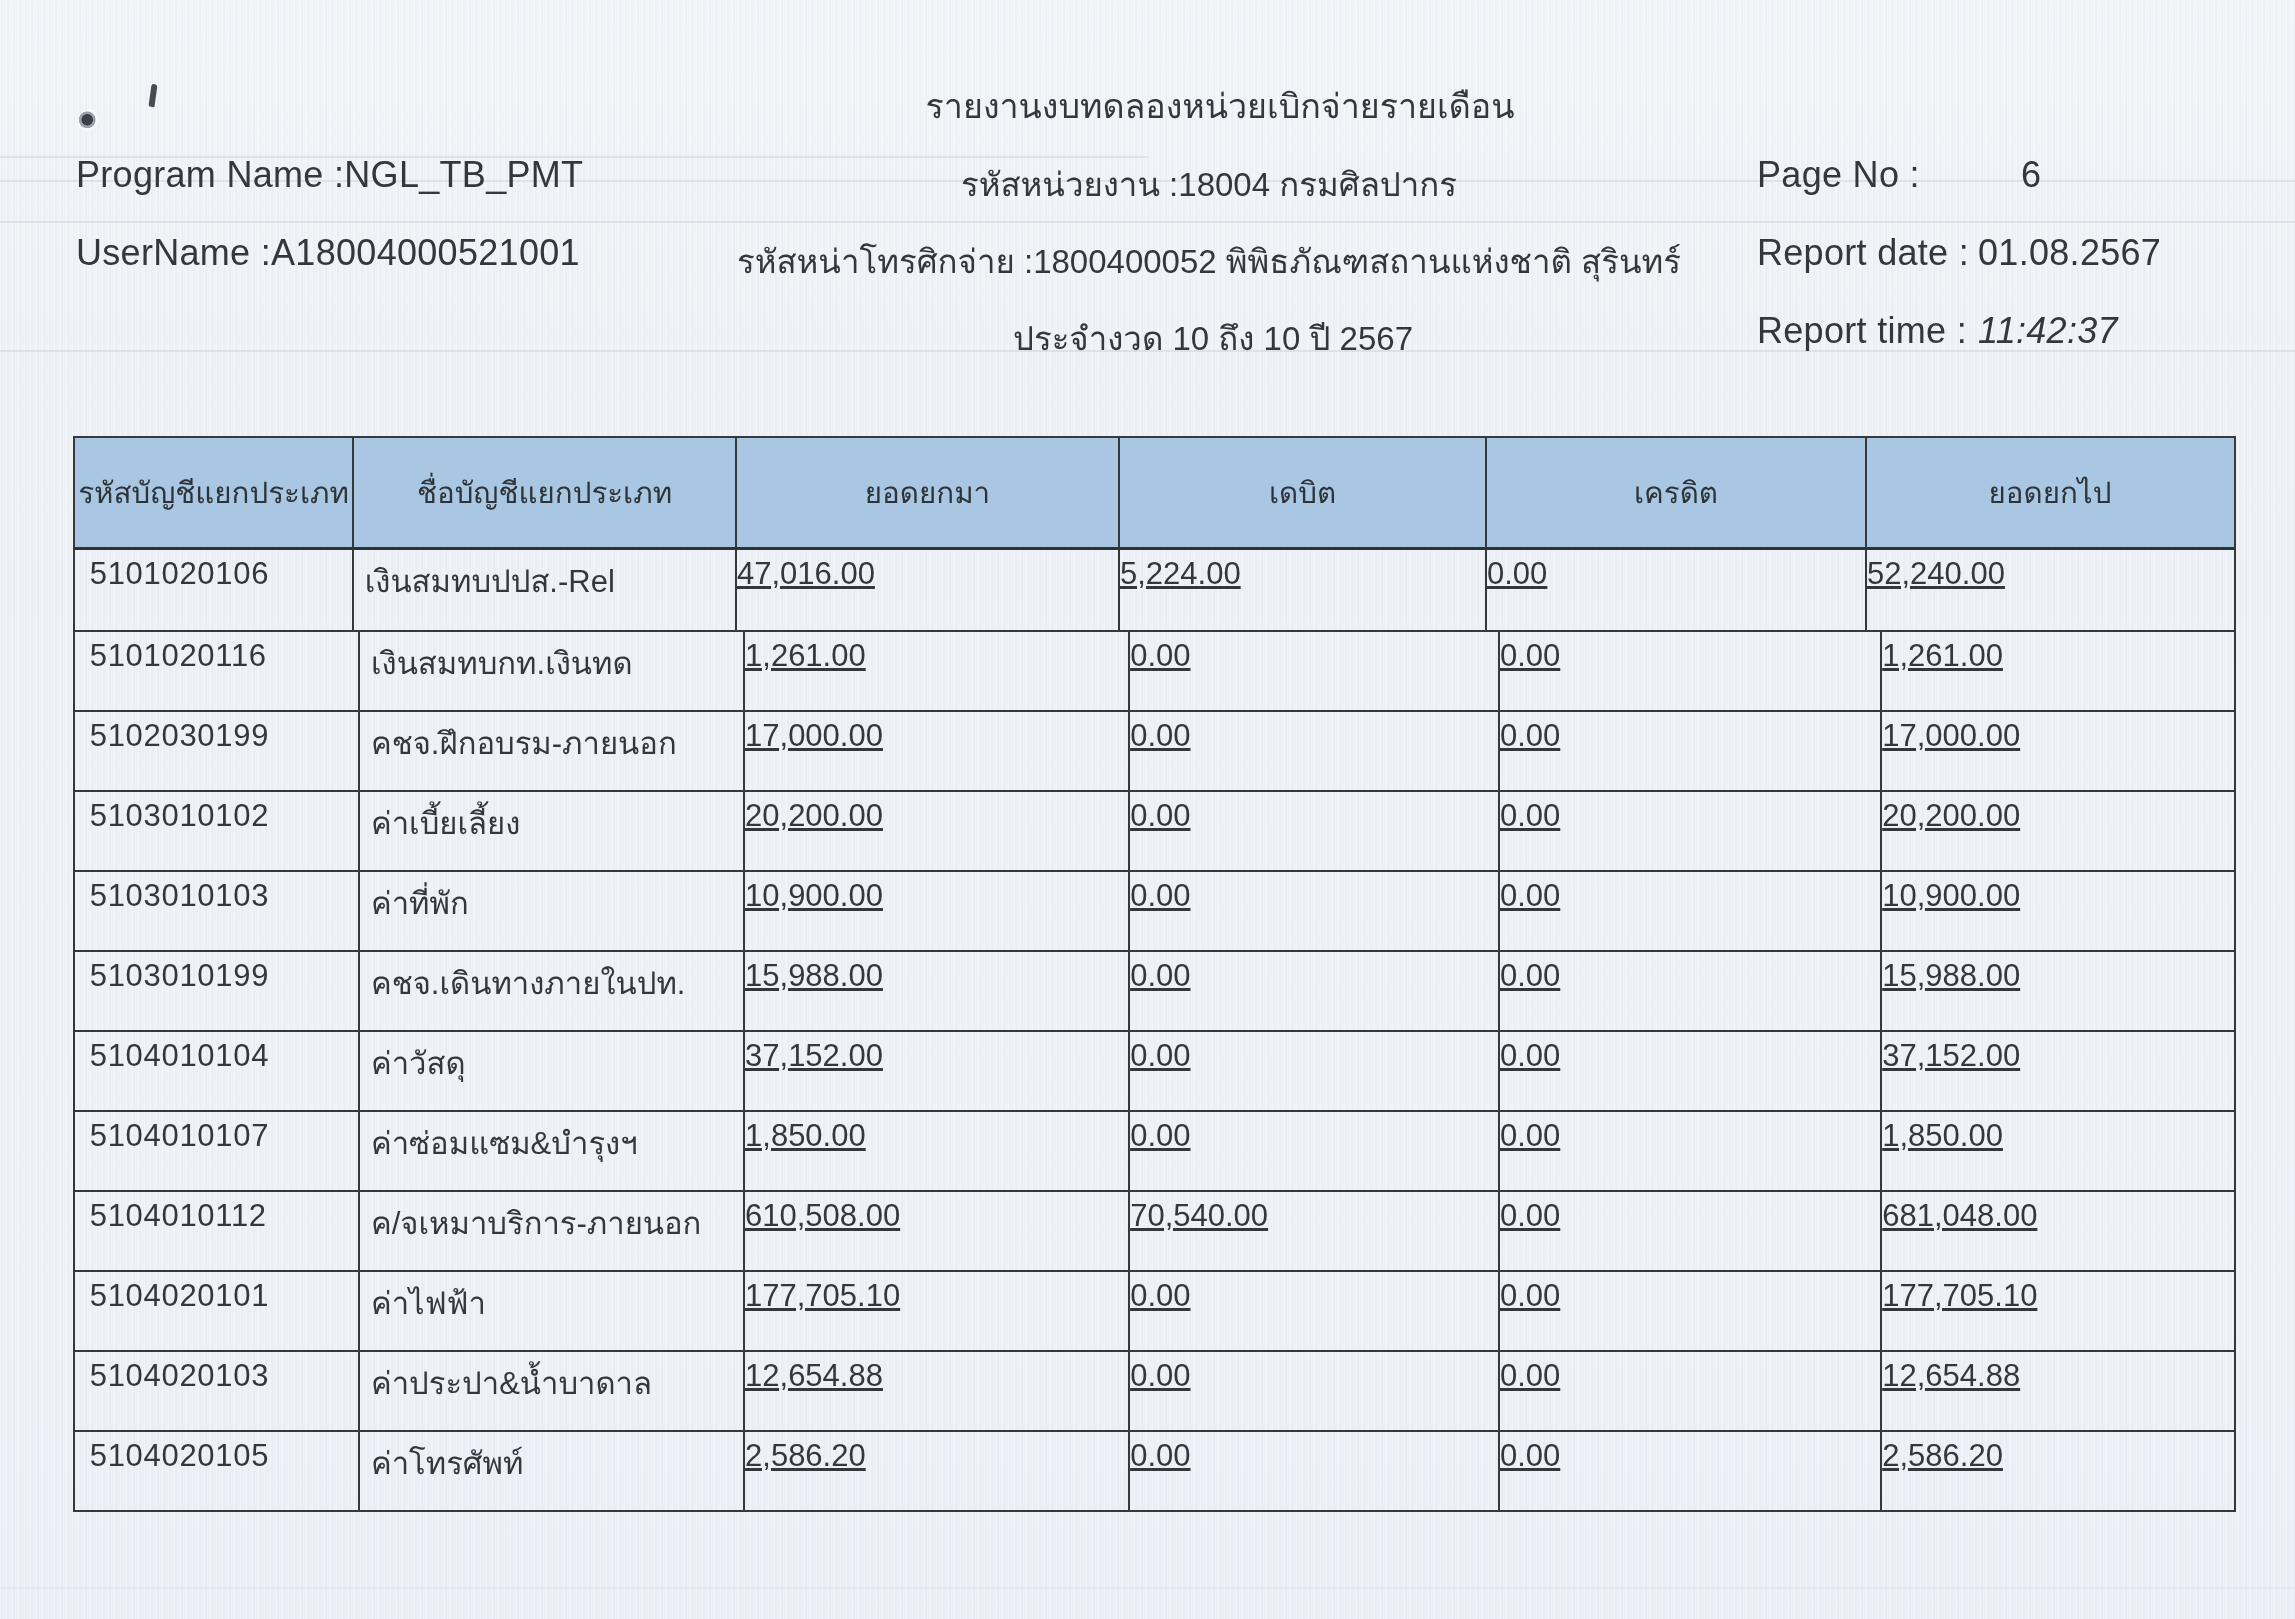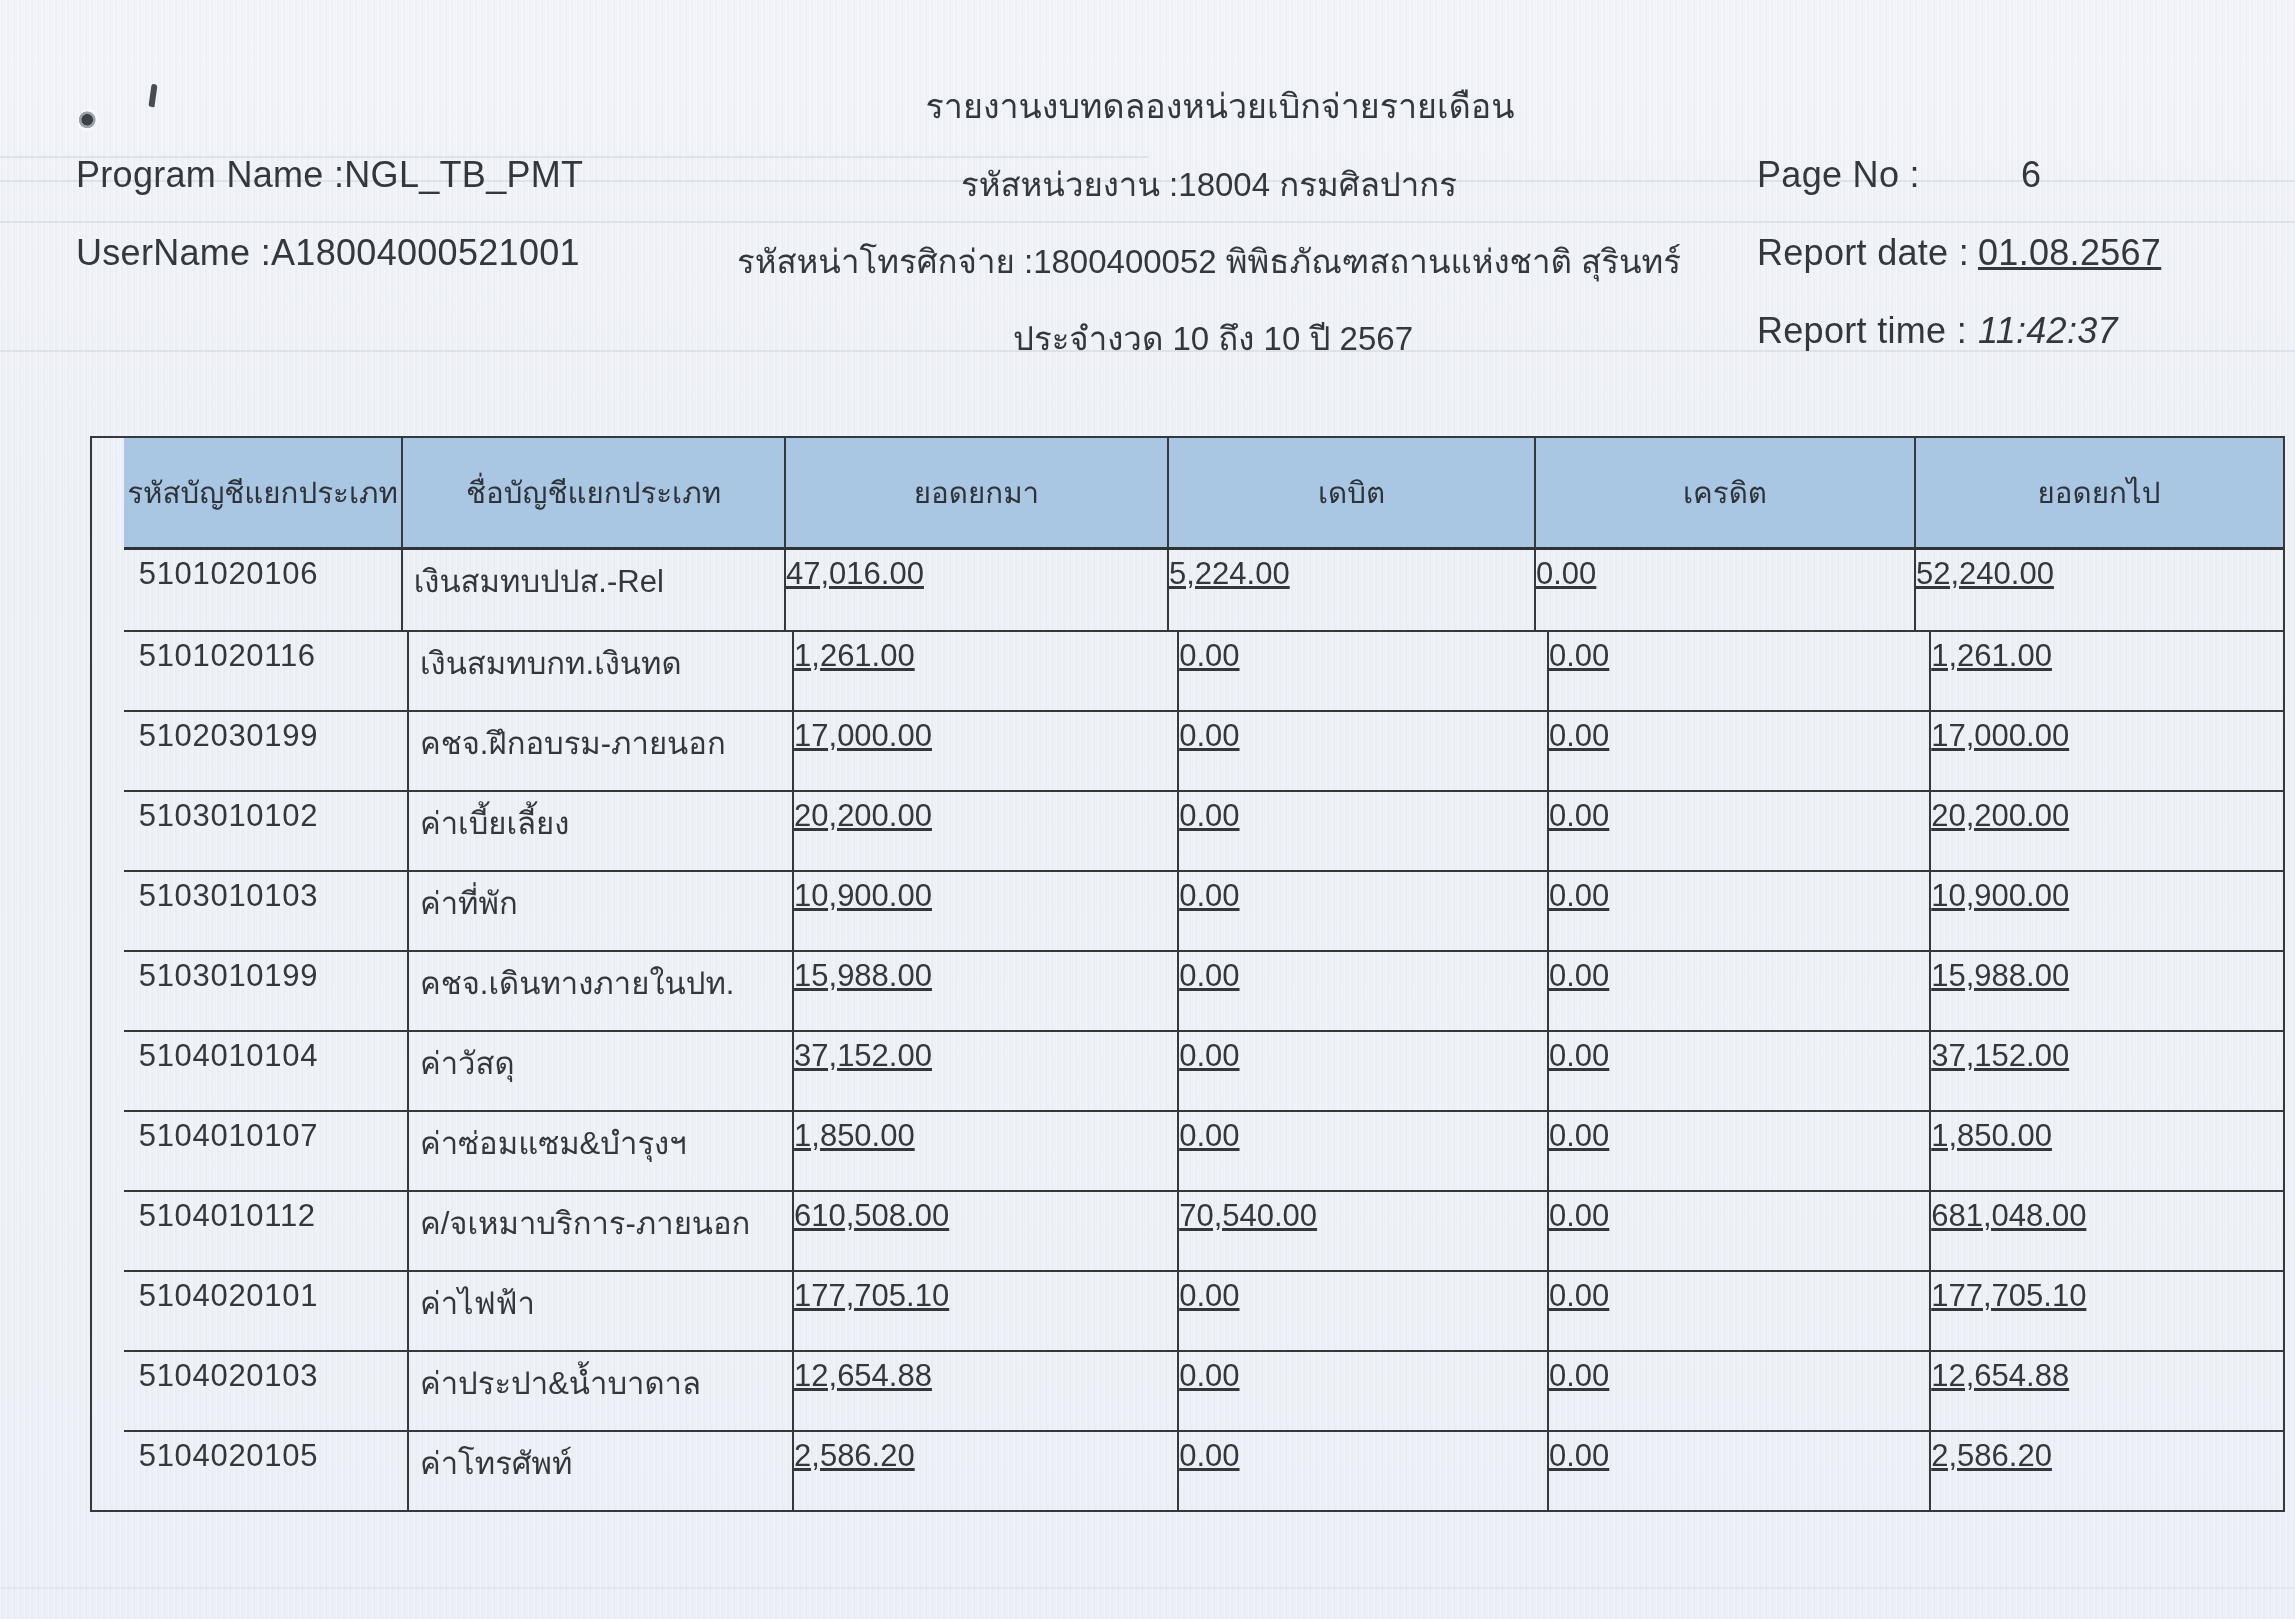--- a/index.html
+++ b/index.html
@@ -42,24 +42,23 @@
   }
   .abs{position:absolute;white-space:nowrap;}
   .lat{font-size:36px;letter-spacing:0.3px;}
   .thai{font-size:33px;}
   .ctr{transform:translateX(-50%);}
   .lbl-val span{display:inline;}
   .gap{display:inline-block;width:9.4px;}
 
   
   #tbl{
-    position:absolute;left:90px;top:436px;width:2159px;
+    position:absolute;left:73px;top:436px;width:2159px;
     border:2.7px solid var(--border);
     background:transparent;
-    padding-left:32px;
   }
   .thead{
     display:flex;height:109px;
     background:var(--header-bg);
     border-bottom:3.4px solid #2e3336;
   }
   .th{
     box-sizing:border-box;
     display:flex;align-items:center;justify-content:center;
     font-size:29.5px;color:#2e3338;
@@ -113,21 +112,21 @@
 <div class="abs lat" style="left:1757px;top:154px;">Page No :</div>
 <div class="abs lat" style="left:2021px;top:154px;">6</div>
 
 <div class="abs lat lbl-val" style="left:76px;top:232px;">
   <span>UserName :</span><span class="gap"></span><span>A18004000521001</span>
 </div>
 <div class="abs thai ctr lbl-val" style="left:1209px;top:235px;">
   <span>รหัสหน่าโทรศิกจ่าย :</span><span class="gap"></span><span>1800400052 พิพิธภัณฑสถานแห่งชาติ สุรินทร์</span>
 </div>
 <div class="abs lat" style="left:1757px;top:232px;">Report date :</div>
-<div class="abs lat" style="left:1978px;top:232px;text-decoration:underline;">01.08.2567</div>
+<div class="abs lat" style="left:1978px;top:232px;">01.08.2567</div>
 
 <div class="abs thai ctr" style="left:1213px;top:312px;">ประจำงวด 10 ถึง 10 ปี 2567</div>
 <div class="abs lat" style="left:1757px;top:310px;">Report time :</div>
 <div class="abs lat" style="left:1978px;top:310px;font-style:italic;">11:42:37</div>
 
 <div id="tbl">
   <div class="thead">
       <div class="th c1">รหัสบัญชีแยกประเภท</div>
       <div class="th c2">ชื่อบัญชีแยกประเภท</div>
       <div class="th c3">ยอดยกมา</div>

